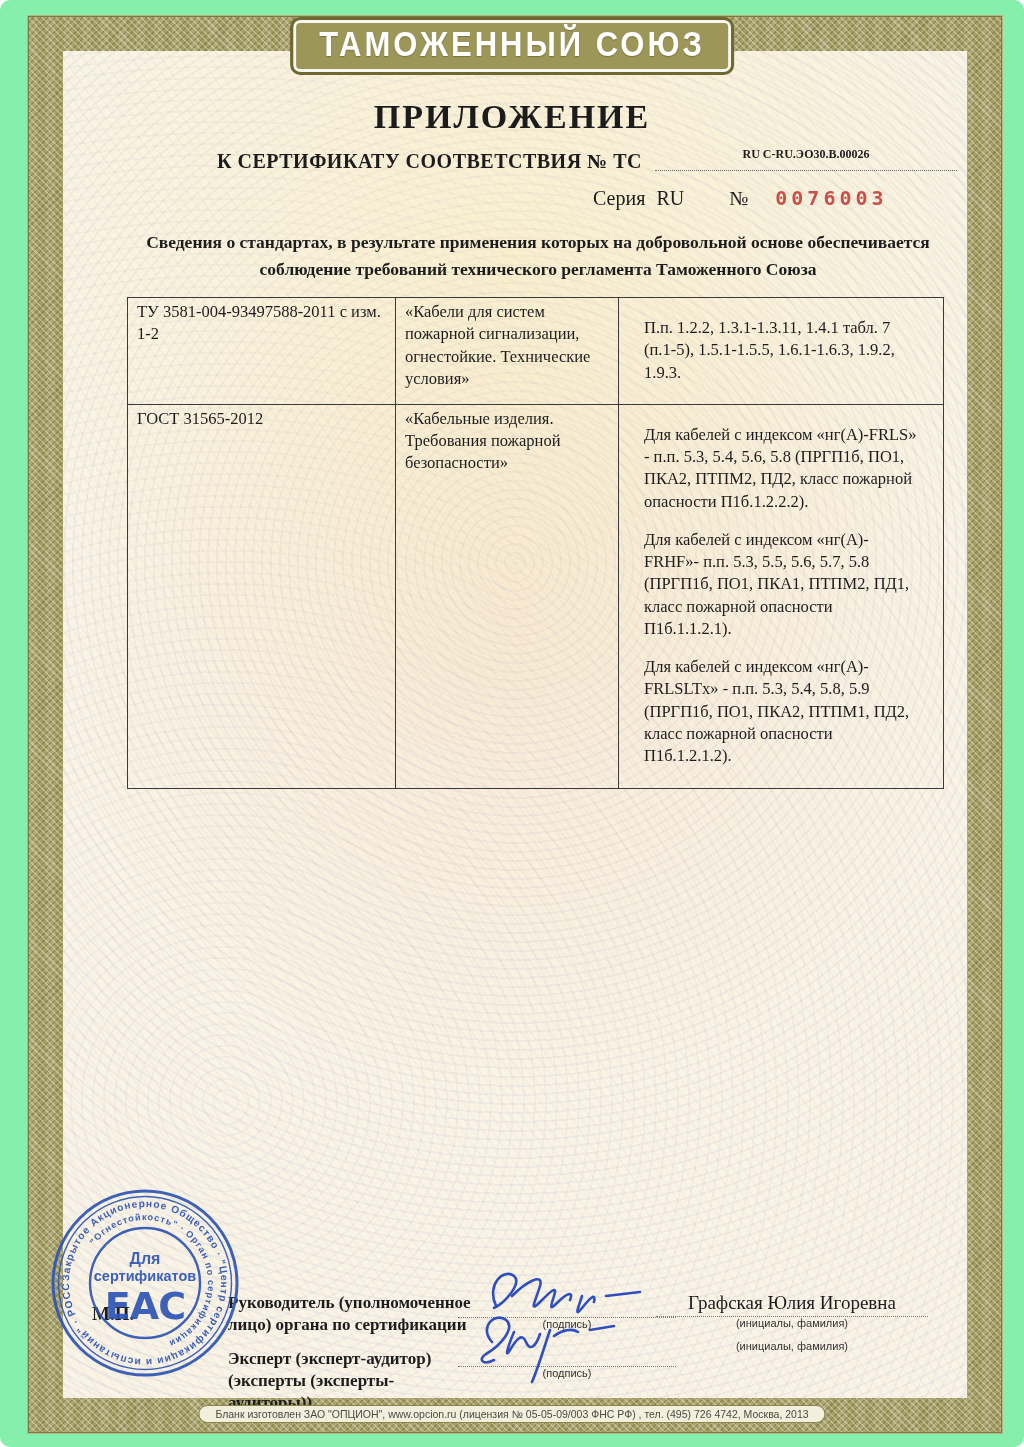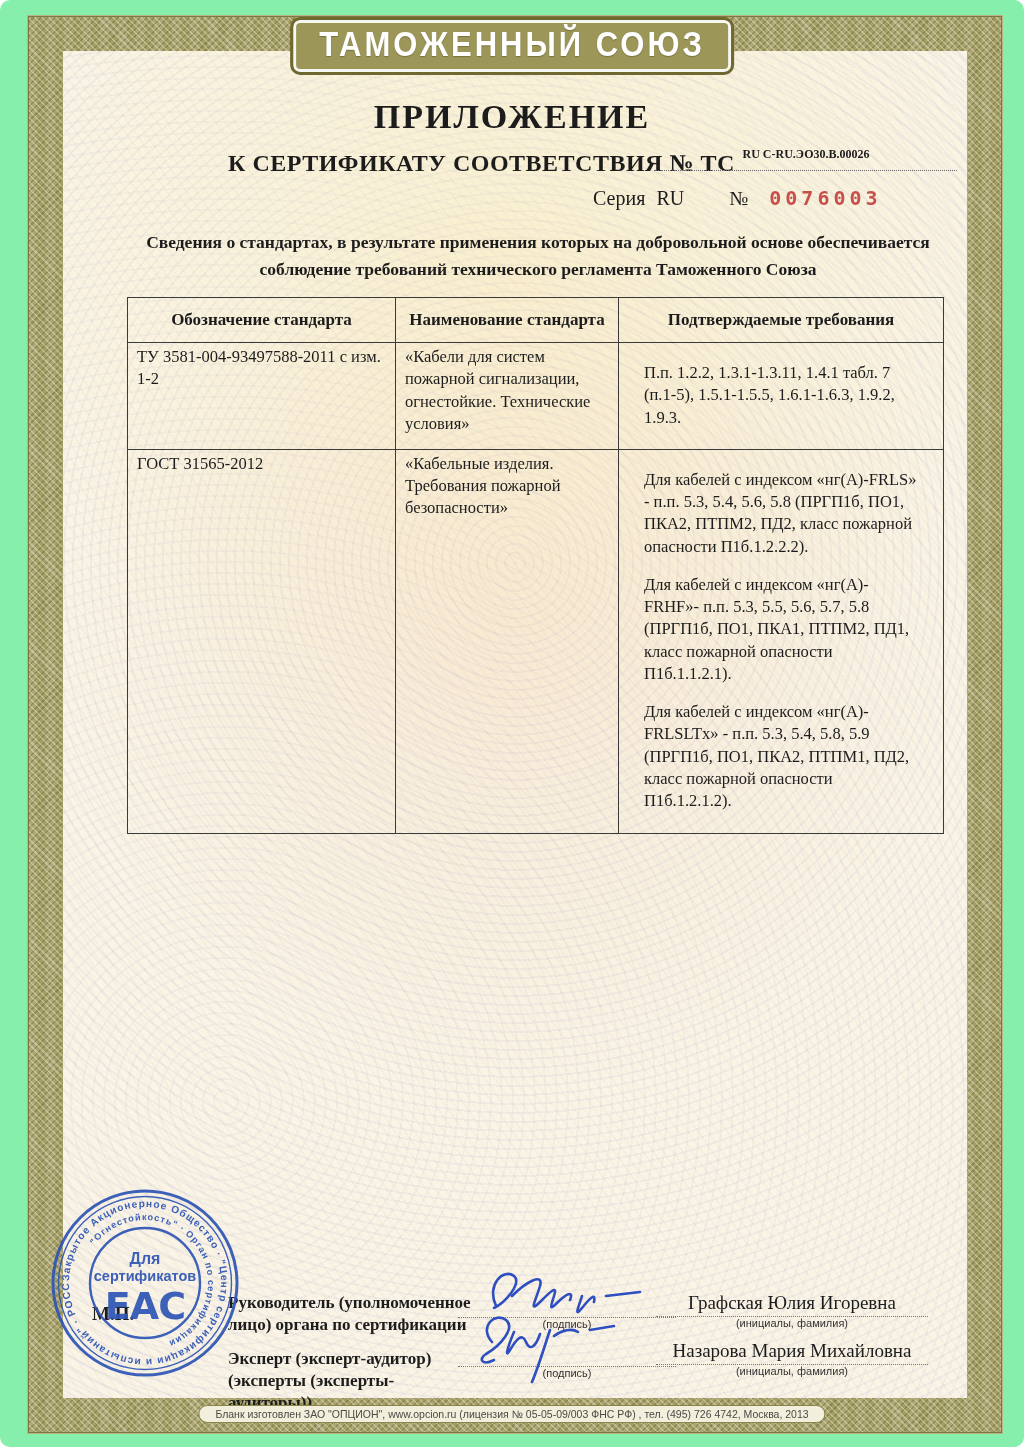--- a/index.html
+++ b/index.html
@@ -38,30 +38,30 @@
   }
   .badge span{
     font-family:"Liberation Sans",sans-serif;font-weight:bold;font-size:31px;
     letter-spacing:3px;color:#ffffff;display:inline-block;transform:scaleY(1.12);
     text-shadow:0 1px 1px rgba(90,85,40,.55);
   }
   .title{
     position:absolute;top:98px;left:0;width:100%;text-align:center;
     font-size:34px;font-weight:bold;letter-spacing:2px;
   }
-  .cert-line{position:absolute;top:150px;left:228px;font-size:24px;font-weight:bold;letter-spacing:.5px;}
+  .cert-line{position:absolute;top:150px;left:217px;font-size:20px;font-weight:bold;letter-spacing:.5px;}
   .cert-number{
     position:absolute;top:147px;left:655px;width:302px;text-align:center;
     font-size:12px;font-weight:bold;border-bottom:1px dotted #666;padding-bottom:8px;
   }
   .series-line{position:absolute;top:186px;left:593px;font-size:20px;}
   .series-line .code{margin-left:6px;}
   .series-line .nsign{margin-left:40px;}
   .serial{
-    margin-left:16px;color:#c8504a;font-family:"DejaVu Sans Mono",monospace;
+    margin-left:22px;color:#c8504a;font-family:"DejaVu Sans Mono",monospace;
     font-weight:bold;font-size:20px;letter-spacing:4px;
   }
   .intro{
     position:absolute;top:229px;left:112px;width:852px;text-align:center;
     font-size:17.5px;font-weight:bold;line-height:1.55;
   }
   table.std{
     position:absolute;top:297px;left:127px;border-collapse:collapse;table-layout:fixed;
     font-size:16.5px;line-height:1.35;
   }
@@ -111,25 +111,20 @@
 
     <div class="intro">Сведения о стандартах, в результате применения которых на добровольной основе обеспечивается соблюдение требований технического регламента Таможенного Союза</div>
 
     <table class="std">
       <colgroup>
           <col style="width:268px">
           <col style="width:223px">
           <col style="width:325px">
         </colgroup>
       <tbody>
-          <tr>
-        <th style="height:40px">Обозначение стандарта</th>
-        <th>Наименование стандарта</th>
-        <th>Подтверждаемые требования</th>
-      </tr>
       <tr>
         <td style="height:91px">ТУ 3581-004-93497588-2011 с изм. 1-2</td>
         <td>«Кабели для систем пожарной сигнализации, огнестойкие. Технические условия»</td>
         <td class="req">
           <p>П.п. 1.2.2, 1.3.1-1.3.11, 1.4.1 табл. 7 (п.1-5), 1.5.1-1.5.5, 1.6.1-1.6.3, 1.9.2, 1.9.3.</p>
         </td>
       </tr>
       <tr>
         <td style="height:325px">ГОСТ 31565-2012</td>
         <td>«Кабельные изделия. Требования пожарной безопасности»</td>
@@ -185,20 +180,19 @@
     </svg>
     <svg class="sig-svg" style="left:466px;top:1306px" width="180" height="80" viewBox="0 0 180 80">
       <path d="M26,36 C12,20 30,6 40,14 C50,22 34,40 20,48 C12,53 16,60 28,54 M48,26 C42,40 38,54 44,44 C50,34 56,26 60,36 C64,46 70,40 74,28 M84,24 C78,42 72,62 66,76 M88,30 C96,24 106,22 112,26 M124,24 L148,20" fill="none" stroke="#2f4fc0" stroke-width="2.6" stroke-linecap="round"></path>
     </svg>
 
     <div class="name-block" style="top:1292px">
       <div class="nm">Графская Юлия Игоревна</div>
       <div class="cap">(инициалы, фамилия)</div>
     </div>
     <div class="name-block" style="top:1340px">
-      <div class="nm">Назарова Мария Михайловна</div>
       <div class="cap">(инициалы, фамилия)</div>
     </div>
 
     <div class="fineprint">Бланк изготовлен ЗАО "ОПЦИОН", www.opcion.ru (лицензия № 05-05-09/003 ФНС РФ) , тел. (495) 726 4742, Москва, 2013</div>
 
   </div>
 </div>
 
 </body></html>

